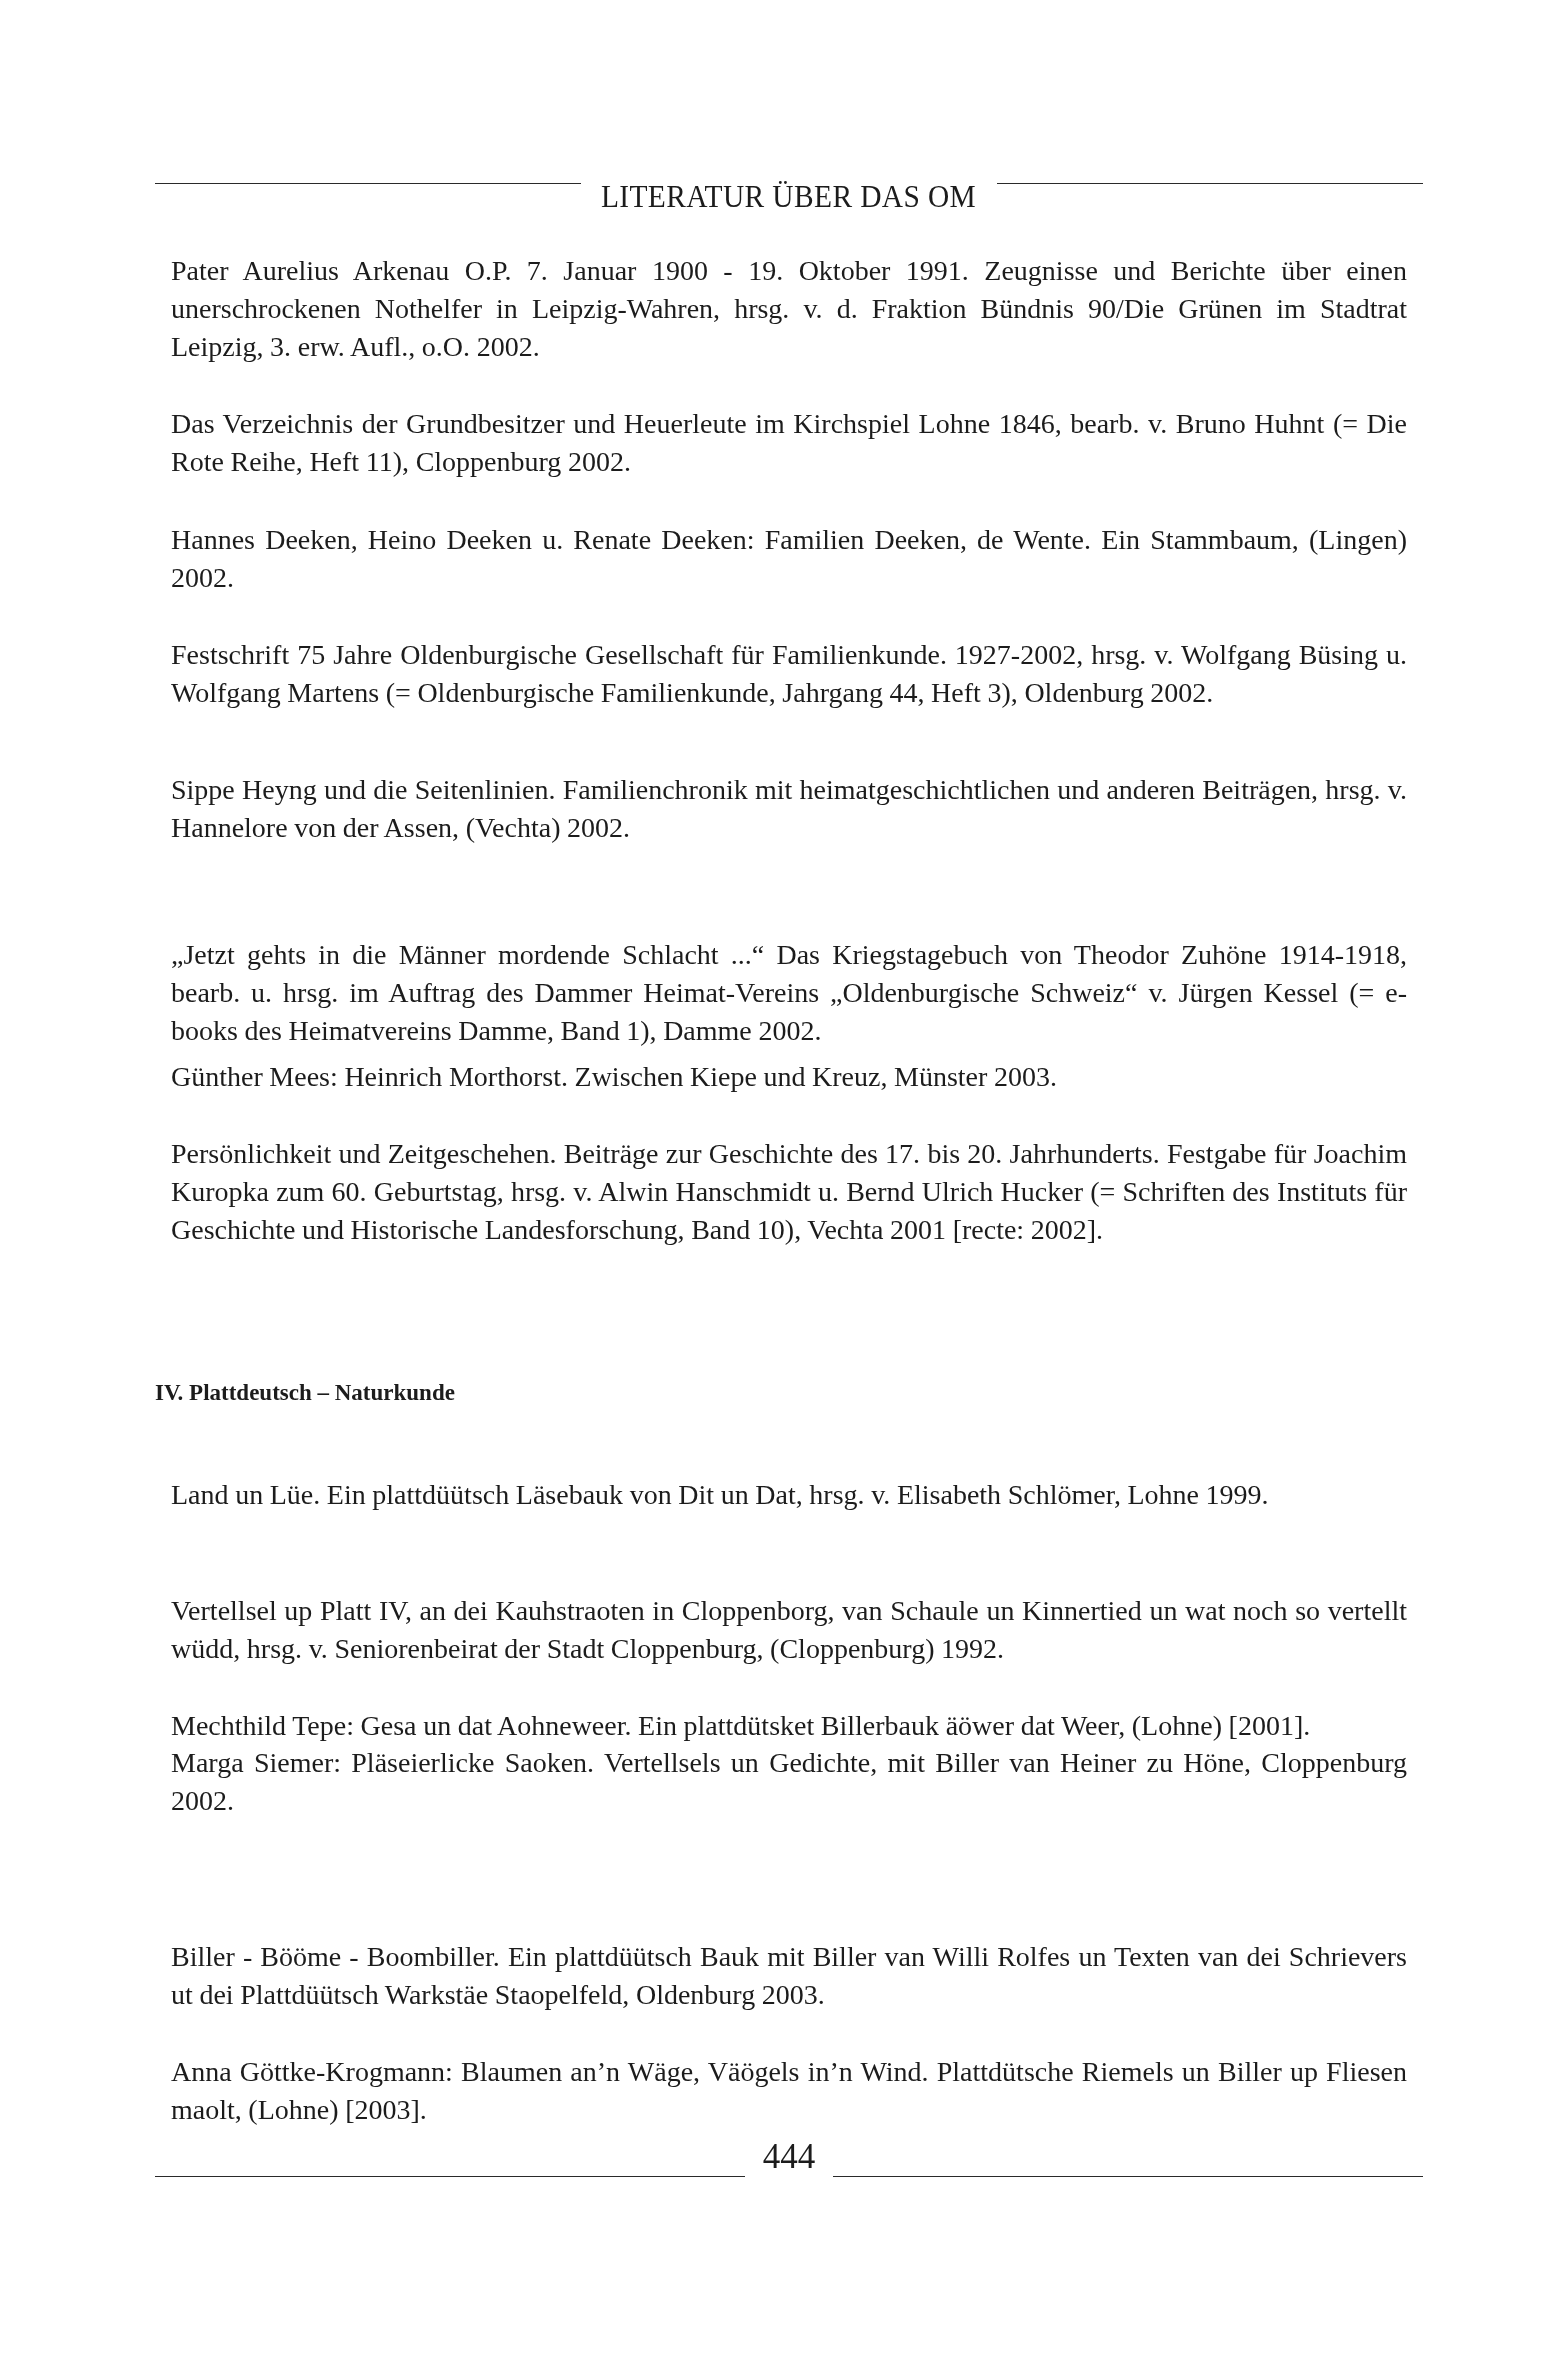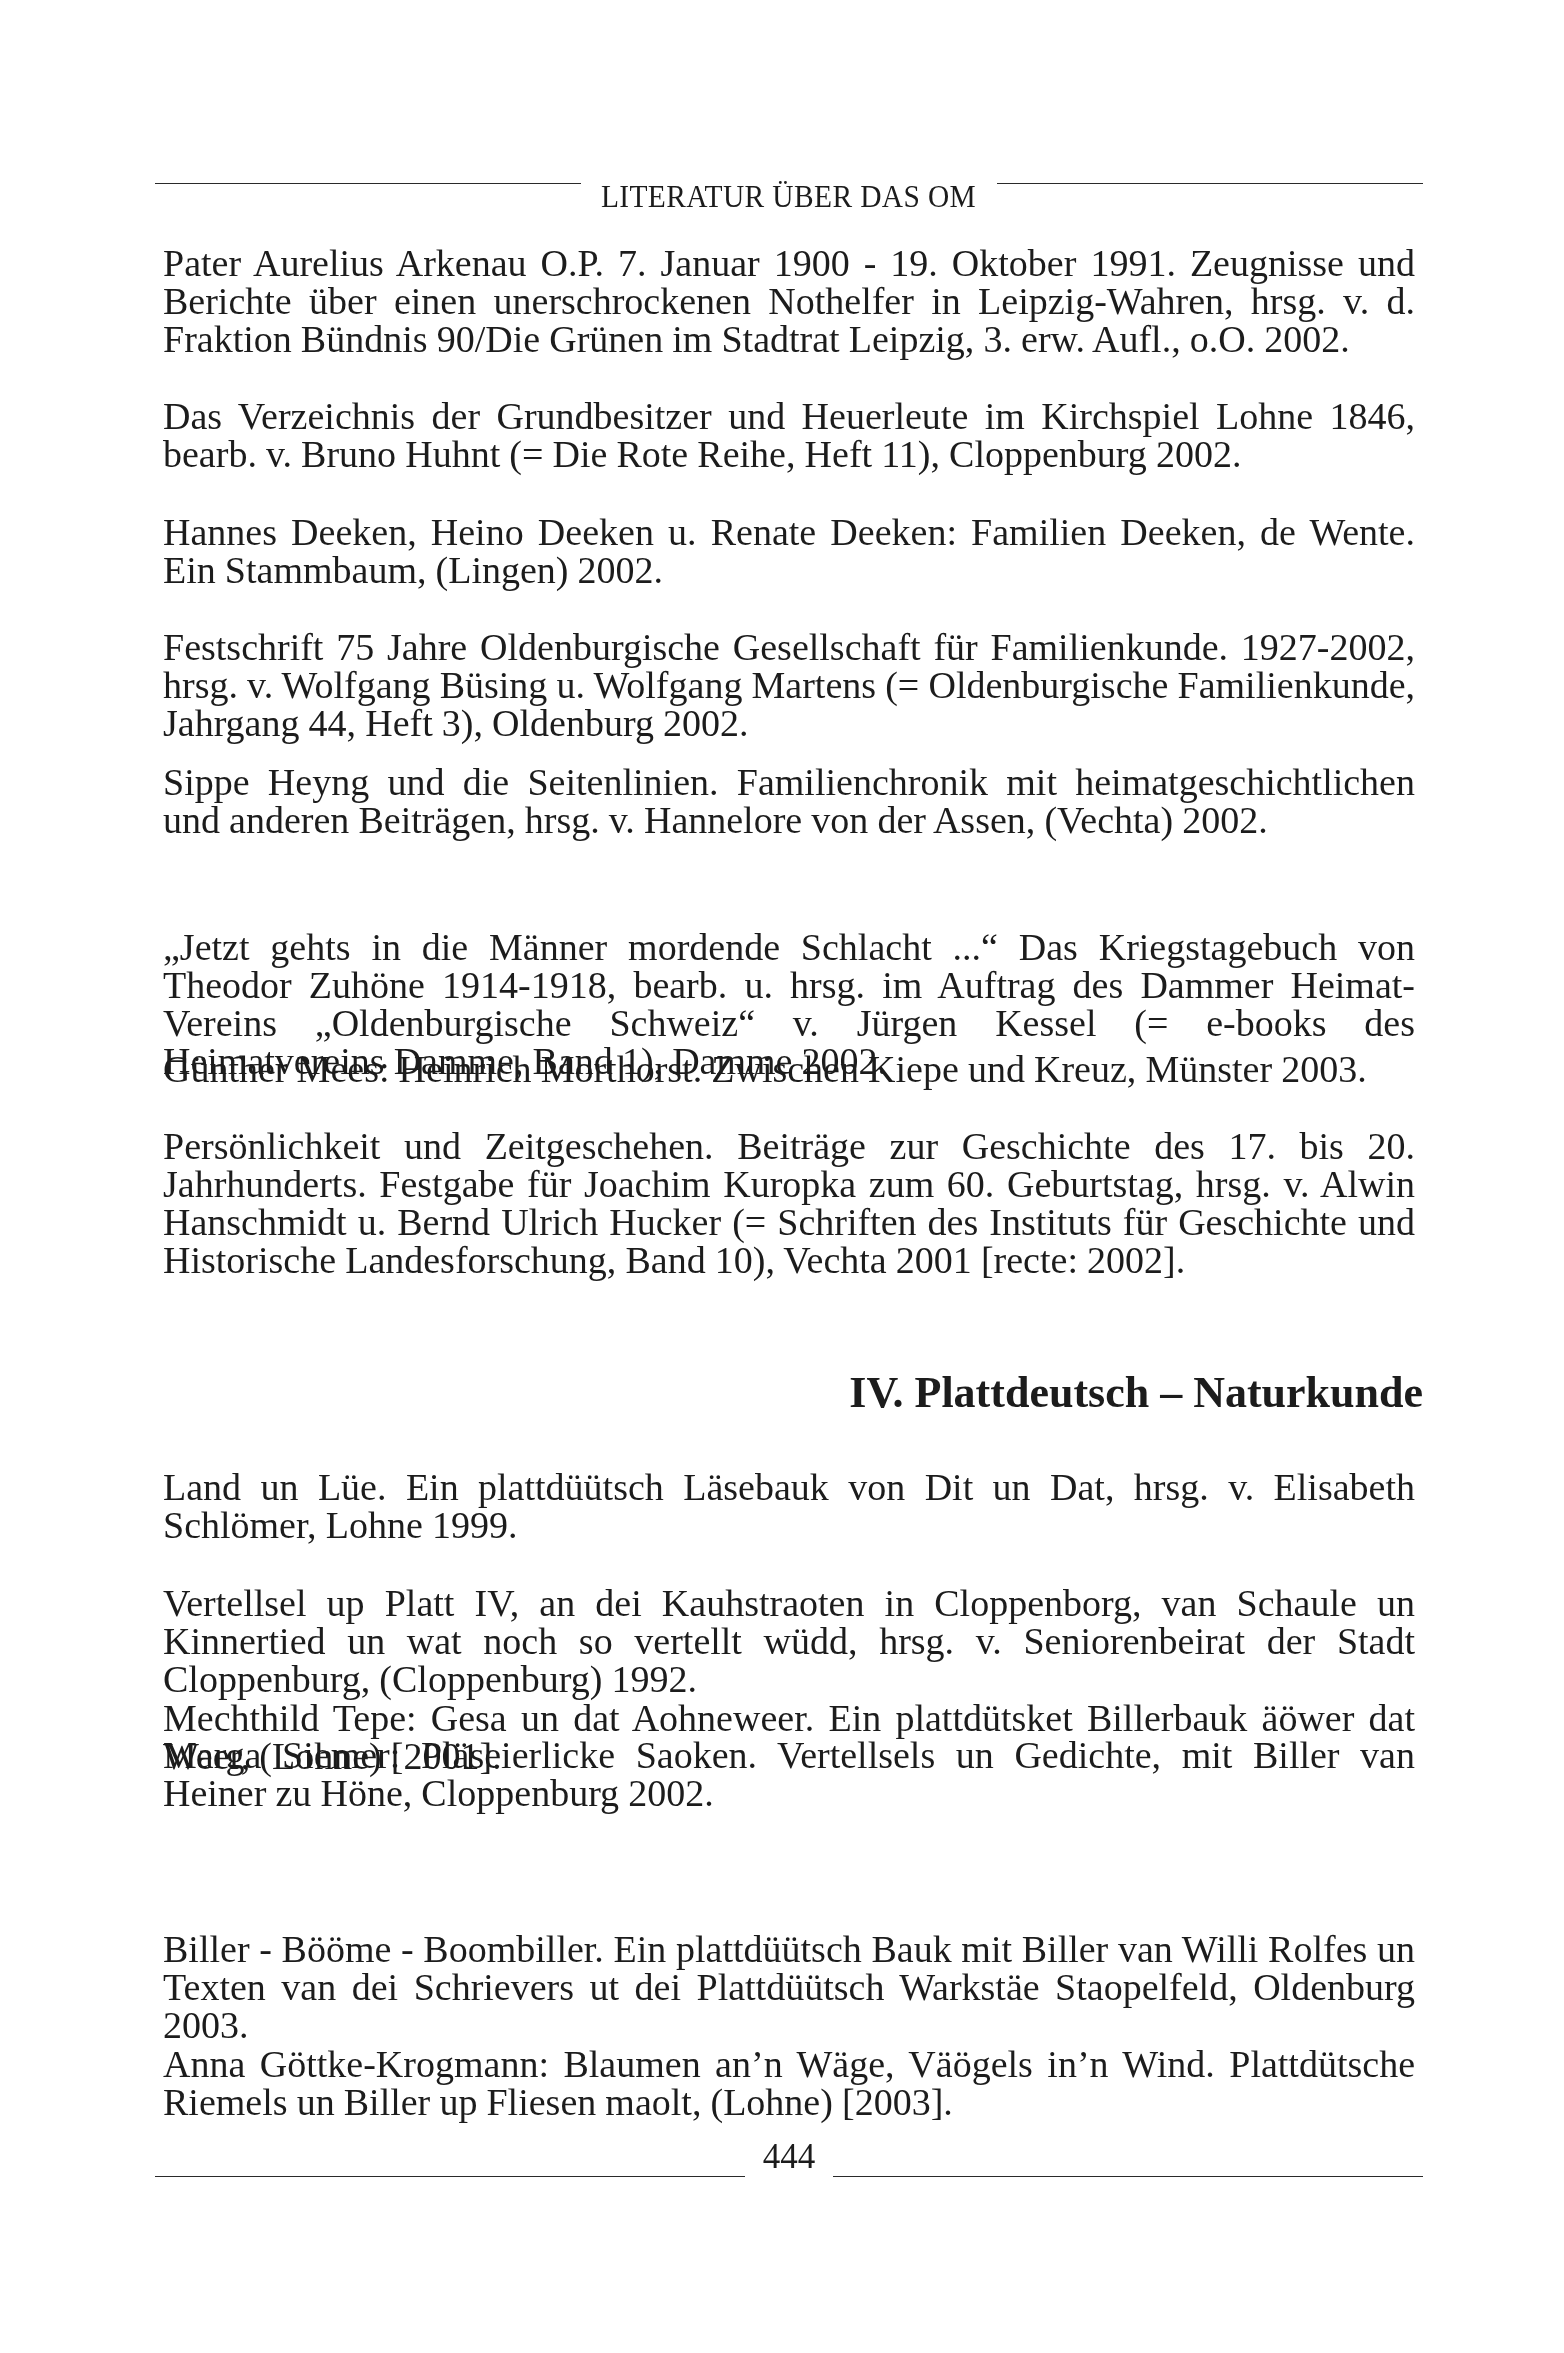--- a/index.html
+++ b/index.html
@@ -36,30 +36,30 @@
     border-top: 1.7px solid #2a2a2a;
     margin-top: 3.5px;
   }
   .running-head .title {
     font-size: 31px;
     letter-spacing: 0.4px;
     white-space: nowrap;
     transform: scaleX(0.95);
   }
   .entry {
-    font-size: 38px;
+    font-size: 28px;
     line-height: 38px;
     text-align: justify;
-    margin: 8px;
+    margin: 16px;
     word-spacing: -0.4px;
   }
   .section-heading {
-    font-size: 44px;
+    font-size: 23px;
     font-weight: bold;
-    text-align: right;
+    text-align: left;
     margin: 0;
     line-height: 44px;
   }
   .footer {
     position: absolute;
     top: 2137px;
     left: 0;
     width: 1268px;
     display: flex;
     align-items: flex-end;

